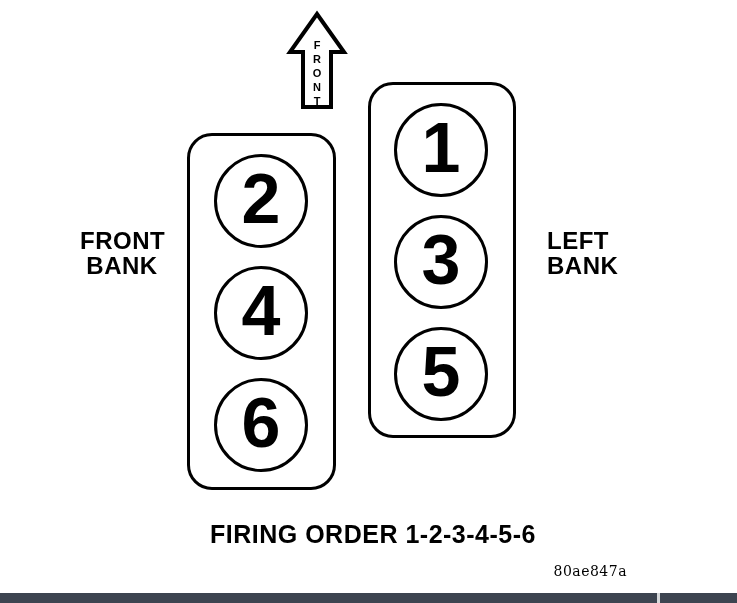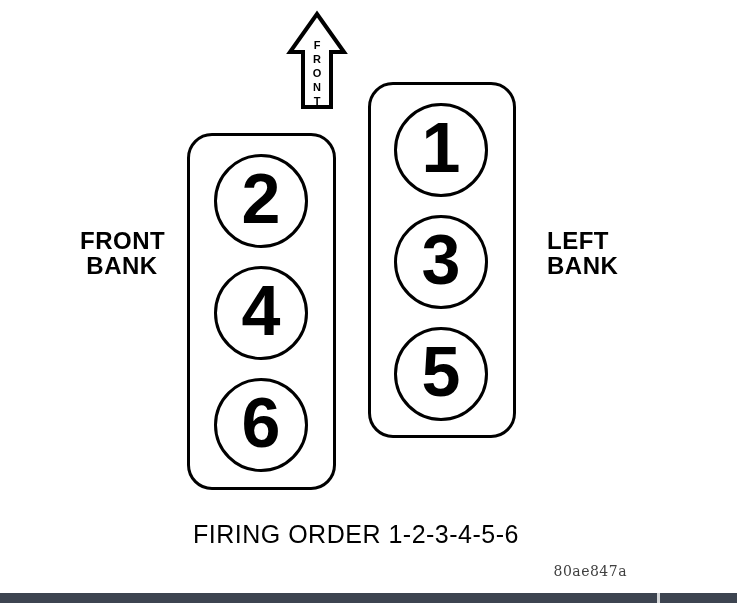--- a/index.html
+++ b/index.html
@@ -81,39 +81,39 @@
     line-height: 25px;
     color: #000;
     letter-spacing: 0.5px;
   }
   .bank-label-left  { left: 80px; width: 84px; text-align: center; }
   .bank-label-right { left: 547px; width: 100px; text-align: left; }
 
   
   .caption {
     position: absolute;
-    left: 180px;
+    left: 197px;
     top: 520px;
     width: 352px;
     text-align: center;
     font-size: 25px;
-    font-weight: normal;
+    font-weight: bold;
     color: #000;
     letter-spacing: 0.5px;
     white-space: nowrap;
   }
   .figure-code {
     position: absolute;
     left: 500px;
     top: 563px;
     width: 127px;
     text-align: right;
     font-family: "DejaVu Serif", serif;
     font-size: 14px;
-    color: #404040;
+    color: #000000;
     letter-spacing: 0.5px;
   }
 
   
   .bottom-bar {
     position: absolute;
     left: 0;
     bottom: 0;
     width: 737px;
     height: 10px;

